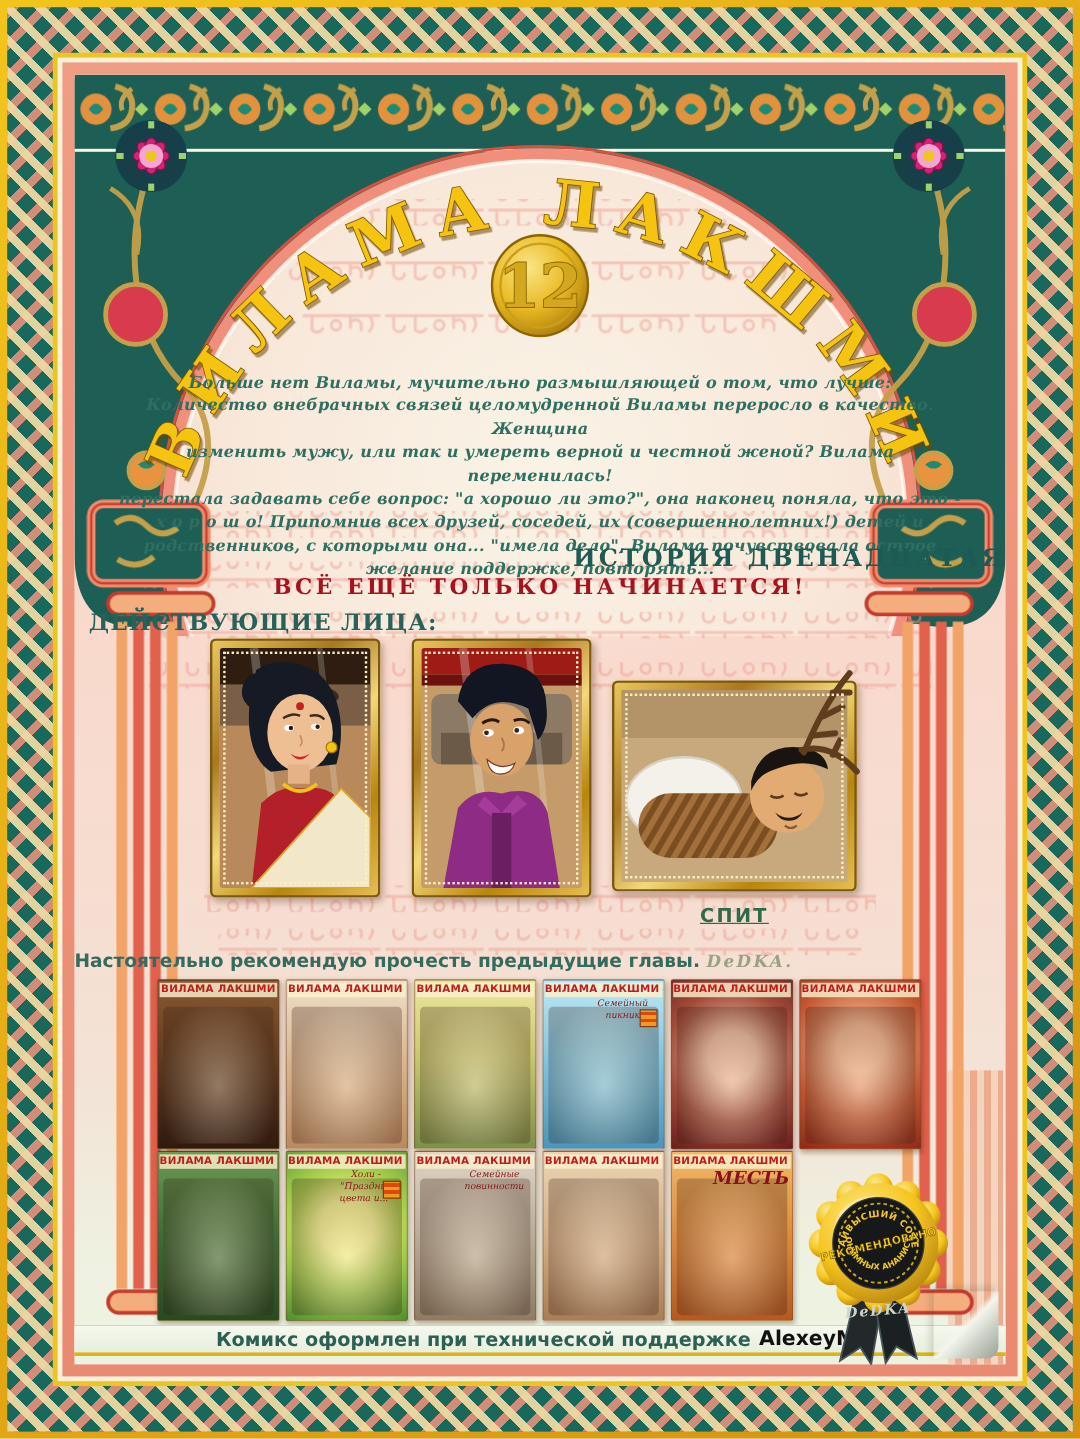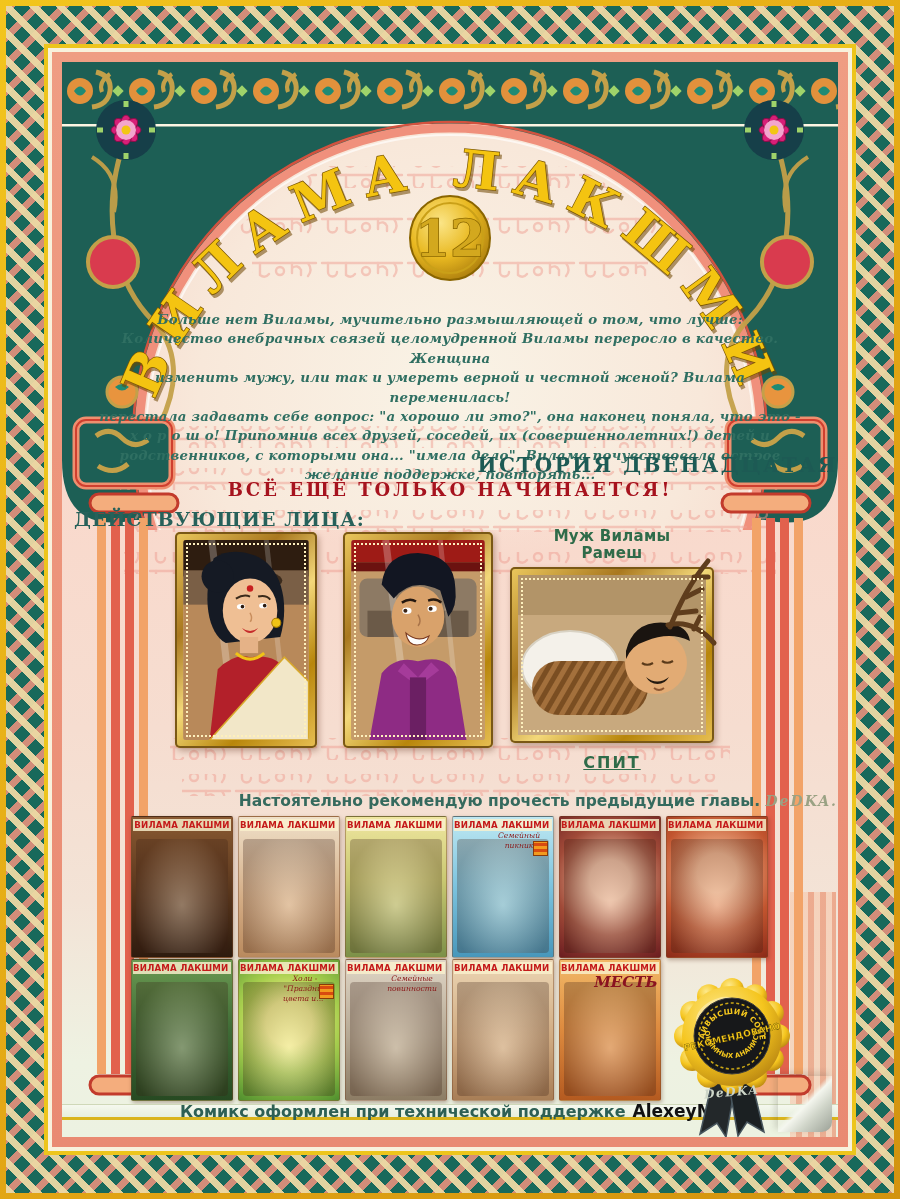--- a/index.html
+++ b/index.html
@@ -38,21 +38,21 @@
   
   .frame{position:absolute;box-sizing:border-box;padding:8px;border-radius:5px;
     background:linear-gradient(135deg,#ecc95e 0%,#a9781f 30%,#f3d87a 52%,#b8860b 75%,#e8c054 100%);
     box-shadow:inset 0 0 0 2px #7a5815, 2px 3px 6px rgba(90,40,20,.35);}
   .frame-inner{width:100%;height:100%;outline:2px dotted #fdf0bd;outline-offset:-5px;
     border-radius:3px;overflow:hidden;position:relative;background:#caa06a;}
   .frame-inner.open{overflow:visible;}
   .char-label{position:absolute;text-align:center;color:#2f6b49;font-weight:bold;
     font-size:15px;line-height:17px;letter-spacing:.3px;}
   .char-label.caps{font-size:16px;letter-spacing:2px;text-decoration:underline;}
-  .rec-line{top:730px;left:0;right:0;text-align:right;font-size:15.5px;color:#356a5e;font-weight:600;}
+  .rec-line{top:730px;left:0;right:0;text-align:left;font-size:15.5px;color:#356a5e;font-weight:600;}
   .rec-line .sig{font-family:"DejaVu Serif",serif;font-style:italic;font-weight:bold;
     color:#9aa284;letter-spacing:2px;font-size:14px;}
 
   
   .covers{position:absolute;left:69px;display:flex;gap:5px;}
   .row1{top:754px;} .row2{top:897px;}
   .cover{position:relative;width:102px;height:142px;border:1px solid rgba(120,70,40,.45);
     box-sizing:border-box;box-shadow:1px 2px 4px rgba(80,40,20,.35);overflow:hidden;border-radius:2px;}
   .cover-title{position:relative;z-index:2;margin:2px 1px 0;padding:1px 0;text-align:center;
     background:rgba(250,240,205,.82);color:#c41a1a;font-weight:bold;font-size:8.6px;
@@ -70,21 +70,21 @@
   .c6{background:radial-gradient(circle at 50% 40%,#f0b089 0 20%,#c2552f 60%,#8c2a18);}
   .c7{background:linear-gradient(180deg,#6b9a52,#3f6b36 50%,#274a22);}
   .c8{background:radial-gradient(circle at 50% 45%,#f0ef86 0 25%,#a8cf4e 55%,#4f8f2e);}
   .c9{background:linear-gradient(180deg,#e0d6c6,#b5a893 55%,#8c7c64);}
   .c10{background:linear-gradient(180deg,#ecd6b4,#d0ab82 55%,#a87e56);}
   .c11{background:linear-gradient(180deg,#f2b968,#dd8a3e 50%,#b45a20);}
   .logo-chip{position:absolute;top:24px;right:5px;width:13px;height:13px;z-index:2;
     background:repeating-linear-gradient(0deg,#f29a1e 0 3px,#d84a10 3px 6px);border:1px solid #8a3a08;}
 
   
-  .footer{position:absolute;left:0;right:0;top:1042px;height:16px;z-index:3;
+  .footer{position:absolute;left:0;right:0;top:1042px;height:26px;z-index:3;
     background:linear-gradient(180deg,#f5f8ee,#e7efdd);border-top:1px solid #cfd8b8;
     border-bottom:3px solid #dab41c;display:flex;align-items:center;justify-content:center;
     box-sizing:border-box;}
   .footer .txt{font-size:16px;color:#2d5f54;font-weight:600;}
   .footer .author{font-size:17px;color:#111;font-weight:bold;margin-left:7px;}
 
   .badge{position:absolute;left:606px;top:902px;width:128px;height:178px;z-index:4;}
 
   .side-stripes{position:absolute;right:2px;top:830px;width:46px;height:250px;opacity:.75;z-index:0;
     background:repeating-linear-gradient(90deg,#f6cdb4 0 6px,#ea9878 6px 12px);}
@@ -296,24 +296,20 @@
                       <circle cx="78.5" cy="68" r="2" fill="#3a2415"></circle>
         <path d="M66,74 q4,7 0,11" stroke="#a9744a" stroke-width="1.5" fill="none"></path>
         <path d="M54,92 q11,10 23,3 q-3,9 -12,9 q-9,0 -11,-12 Z" fill="#fdfdfd" stroke="#7a3a20" stroke-width="1"></path>
         <path d="M18,198 L30,132 Q44,114 66,120 Q96,112 104,136 L114,198 Z" fill="#8e2b84"></path>
         <path d="M52,122 l14,14 l13,-15 l8,8 l-21,16 l-20,-15 Z" fill="#a53b9a"></path>
         <rect x="58" y="136" width="16" height="62" fill="#6b1f63"></rect>
       </svg>
     </div>
   </div>
 
-  <div class="abs char-label" style="left:448px;top:466px;width:204px;">
-    <div>Муж Виламы</div>
-    <div>Рамеш</div>
-  </div>
   <div class="frame" style="left:448px;top:505px;width:204px;height:176px;">
     <div class="frame-inner open">
       <svg viewBox="0 0 188 160" width="100%" height="100%" style="overflow:visible">
         <defs>
           <pattern id="shirtStripes" width="10" height="10" patternTransform="rotate(30)" patternUnits="userSpaceOnUse">
             <rect width="10" height="10" fill="#a3703c"></rect>
                           <rect width="5" height="10" fill="#7a4e22"></rect>
           </pattern>
         </defs>
         <rect width="188" height="160" fill="#c8a97e"></rect>

